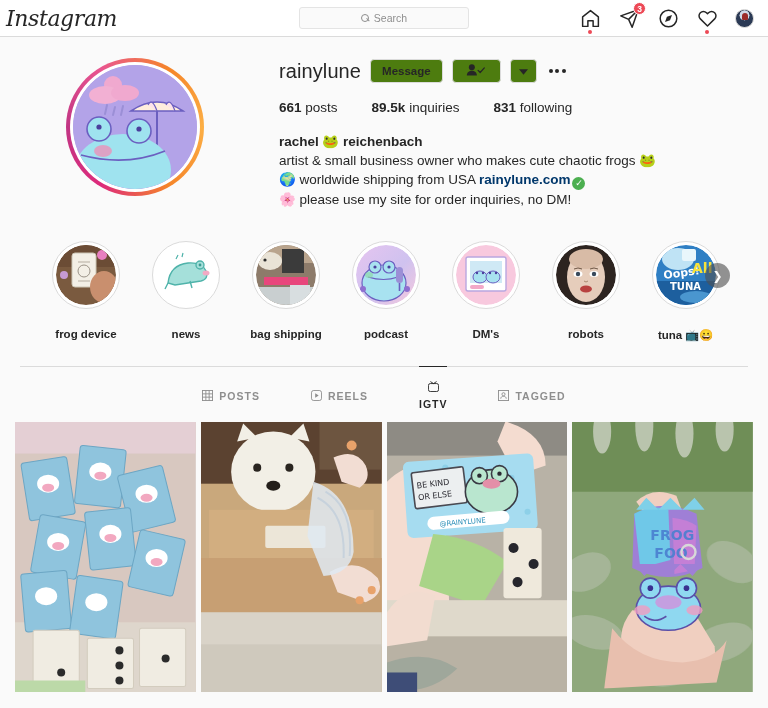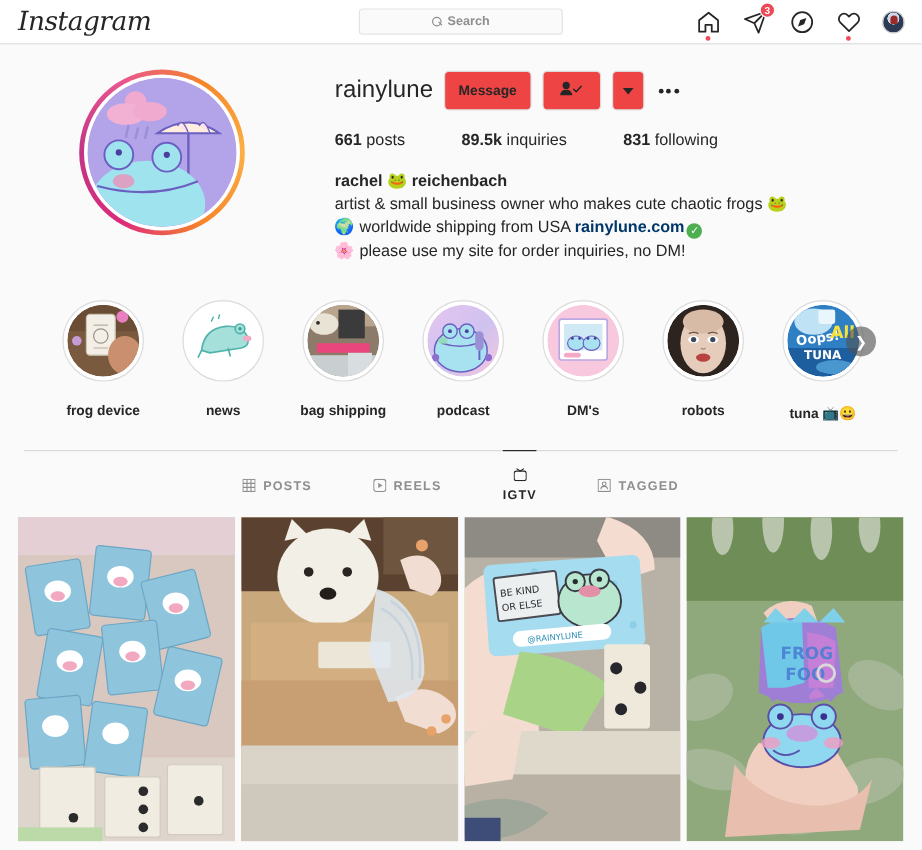--- a/index.html
+++ b/index.html
@@ -20,21 +20,21 @@
     display: flex;
     align-items: center;
     position: relative;
   }
   .logo {
     font-family: "DejaVu Serif", serif;
     font-style: italic;
     font-size: 22px;
     font-weight: 400;
     letter-spacing: -0.4px;
-    margin-left: 15px;
+    margin-left: 6px;
     color: #262626;
   }
   .search-wrap {
     position: absolute;
     left: 50%;
     transform: translateX(-50%);
   }
   .search-box {
     width: 170px; height: 22px;
     background: #fafafa;
@@ -46,21 +46,21 @@
   }
   .search-box .mag { width: 9px; height: 9px; position: relative; display:inline-block; }
   .search-box .mag::before {
     content:""; position:absolute; left:0; top:0;
     width:6px; height:6px; border:1px solid #8e8e8e; border-radius:50%;
   }
   .search-box .mag::after {
     content:""; position:absolute; left:5.5px; top:5.5px;
     width:3.5px; height:1px; background:#8e8e8e; transform:rotate(45deg);
   }
-  .search-ph { font-size: 10.5px; color: #8e8e8e; font-weight: bold; }
+  .search-ph { font-size: 10.5px; color: #8e8e8e; }
 
   .nav-icons {
     position: absolute; right: 14px;
     display: flex; align-items: center; gap: 17px;
   }
   .nav-ico { position: relative; width: 22px; height: 22px; cursor: pointer;
              display:flex; align-items:center; justify-content:center; }
   .nav-ico svg { display:block; }
   .dot {
     position: absolute; bottom: -5px; left: 50%; transform: translateX(-50%);
@@ -102,34 +102,34 @@
   .avatar-img {
     width: 124px; height: 124px; border-radius: 50%; overflow: hidden;
     background: #b6a8e8;
     position: relative;
   }
 
   .info-col { flex: 1; padding-top: 4px; margin-left: 29px; }
   .row1 { display: flex; align-items: center; gap: 9px; }
   .uname { font-size: 20px; font-weight: 300; color: #262626; letter-spacing: 0.1px; }
   .btn {
-    height: 33px; border: 1px solid #dbdbdb; background: #ef4444; border-radius: 4px;
+    height: 24px; border: 1px solid #dbdbdb; background: #4d7c0f; border-radius: 4px;
     font-size: 11.5px; font-weight: bold; color: #262626; cursor: pointer;
     display: flex; align-items: center; justify-content: center; padding: 0 11px;
     font-family: "Liberation Sans", sans-serif;
   }
   .btn-icon { width: 49px; padding: 0; }
   .btn-chev { width: 27px; padding: 0; }
   .dots-btn {
     background: none; border: none; cursor: pointer; display: flex;
     align-items: center; gap: 2.5px; padding: 0 3px;
   }
   .dots-btn i { width: 4px; height: 4px; border-radius: 50%; background: #262626; display:block; }
 
-  .stats { display: flex; gap: 47px; margin-top: 17px; font-size: 13.5px; color: #262626; }
+  .stats { display: flex; gap: 34px; margin-top: 17px; font-size: 13.5px; color: #262626; }
   .stats b { font-weight: bold; }
   .stats span { cursor: pointer; }
 
   .bio { margin-top: 17px; font-size: 13.5px; line-height: 19px; color: #262626; }
   .bio .name { font-weight: bold; display: block; }
   .bio .line { display: block; }
   .bio .link { color: #00376b; font-weight: bold; text-decoration: none; cursor: pointer; }
   .verif {
     display: inline-block; width: 13px; height: 13px; border-radius: 50%;
     background: #4caf50; color: #fff; font-size: 9px; line-height: 13px;

